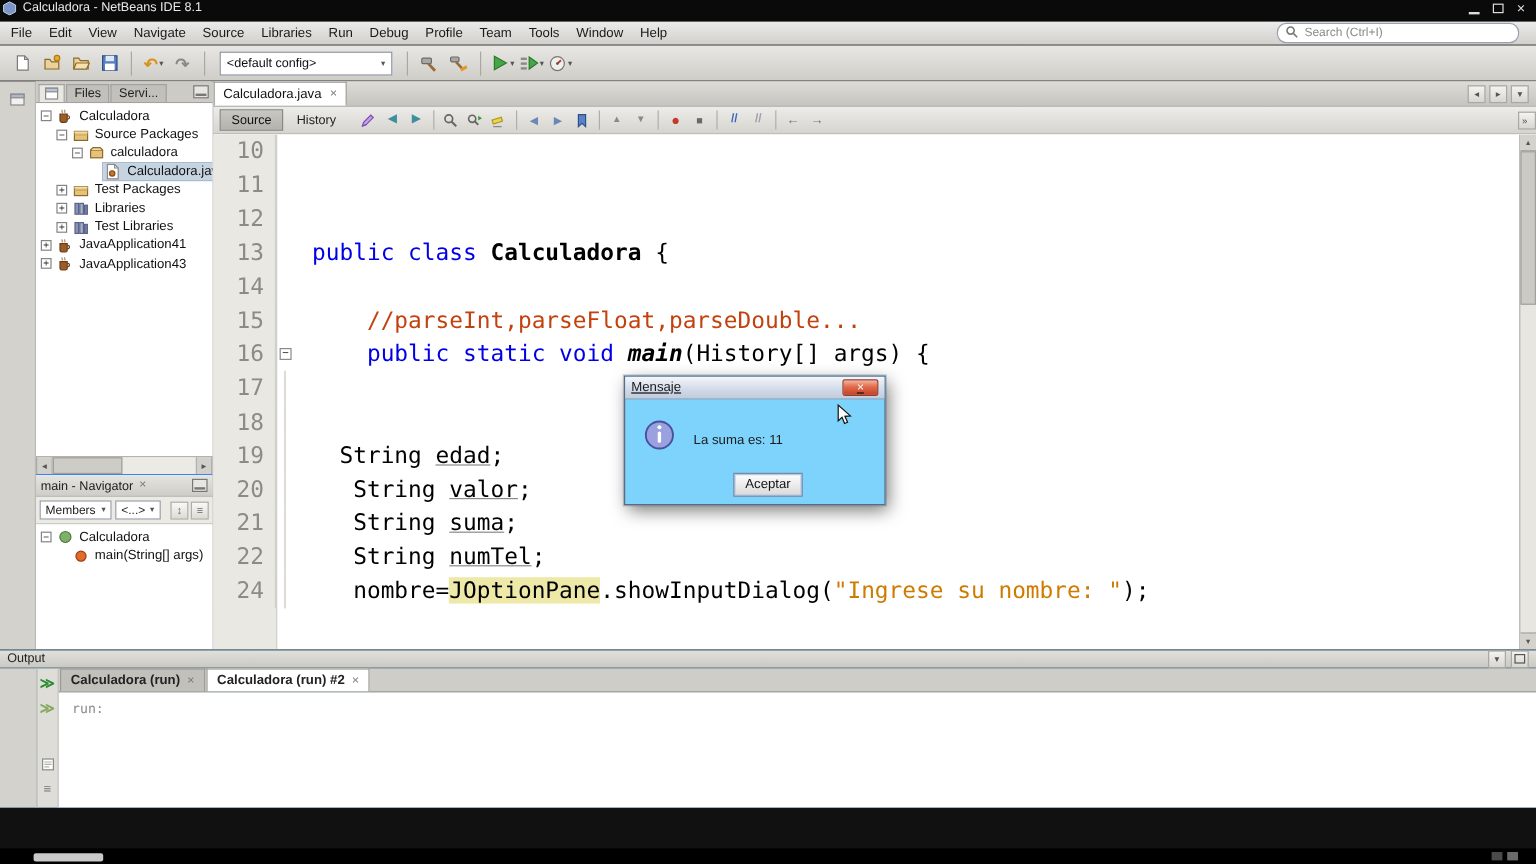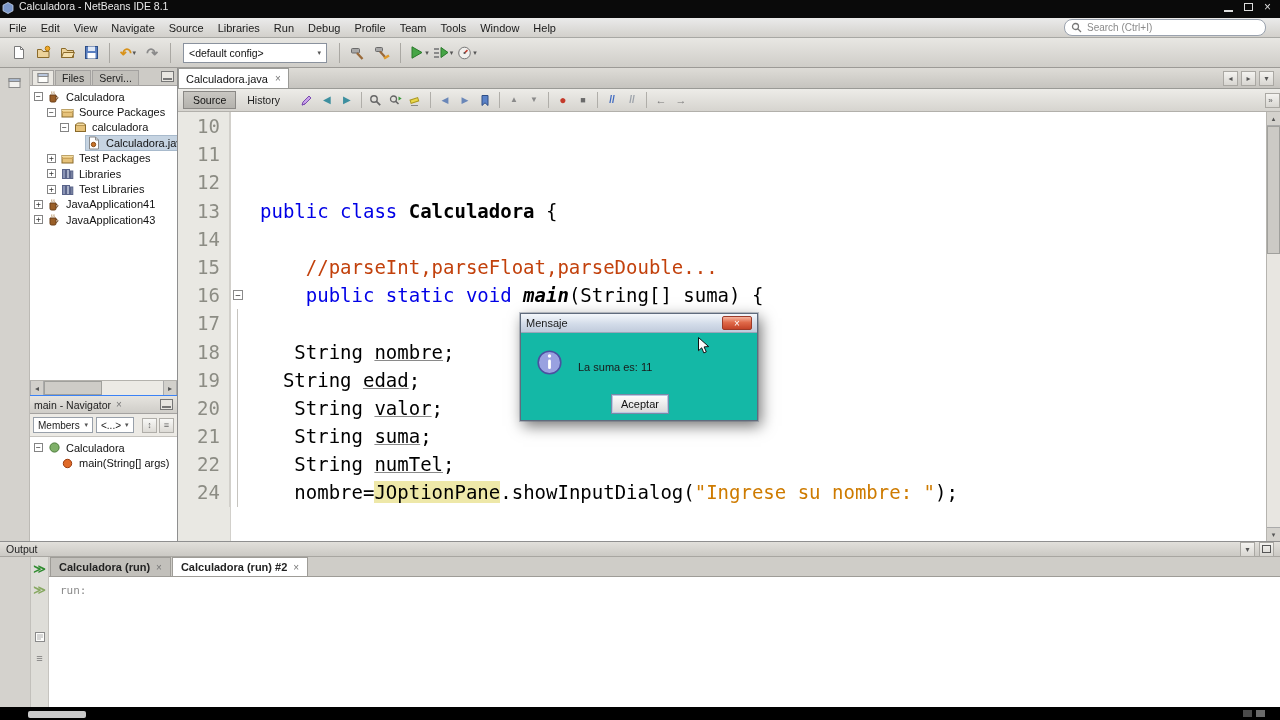--- a/index.html
+++ b/index.html
@@ -126,21 +126,21 @@
   .var{text-decoration:underline;text-decoration-color:#8a8a8a;}
 
   .vscroll{position:absolute;top:0;right:0;bottom:0;width:14px;background:#e8e6e1;border-left:1px solid #b6b4af;
            display:flex;flex-direction:column;box-sizing:border-box;}
   .vs-btn{height:13px;background:#d4d2cd;border-bottom:1px solid #aaa;font-size:7px;color:#555;
           display:flex;align-items:center;justify-content:center;}
   .vs-btn.bottom{margin-top:auto;border-top:1px solid #aaa;border-bottom:none;}
   .vs-thumb{height:128px;background:#cccac5;border:1px solid #a0a09c;box-sizing:border-box;}
 
   
-  .output{position:absolute;left:0;right:0;top:541px;height:166px;background:#0369a1;z-index:4;box-sizing:border-box;}
+  .output{position:absolute;left:0;right:0;top:541px;height:132px;background:#0369a1;z-index:4;box-sizing:border-box;}
   .out-header{height:16px;background:linear-gradient(#e2e0db,#cbc9c4);border-top:1px solid #8f8f8f;
               border-bottom:1px solid #a8a6a1;display:flex;align-items:center;padding:0 6px;
               font-size:10.5px;color:#222;box-sizing:border-box;}
   .out-hicons{margin-left:auto;display:flex;gap:4px;}
   .out-body{display:flex;height:calc(100% - 16px);}
   .out-dock{width:30px;background:#d4d2cd;border-right:1px solid #c2c0bb;flex:none;}
   .out-strip{width:17px;background:#deddd8;border-right:1px solid #c6c4bf;display:flex;flex-direction:column;
              align-items:center;padding-top:5px;gap:7px;flex:none;box-sizing:content-box;}
   .strip-btn{width:14px;height:14px;display:flex;align-items:center;justify-content:center;}
   .strip-btn:nth-child(3){margin-top:26px;}
@@ -154,23 +154,23 @@
   .out-content{flex:1;background:#fff;padding:7px 0 0 11px;font:11px "DejaVu Sans Mono",monospace;color:#8a8a8a;}
 
   
   .bottombar{position:absolute;left:0;right:0;top:707px;height:13px;background:#000;}
   .vb-pill{position:absolute;left:28px;top:4px;width:58px;height:7px;background:#c9c9c9;border-radius:2px;}
   .vb-mark{position:absolute;top:3px;width:9px;height:7px;background:#4a4a4a;}
   .vb-mark.b{left:1256px;background:#6a6a6a;}
   .vb-mark.a{left:1243px;}
 
   
-  .dialog{position:absolute;left:520px;top:313px;width:238px;height:108px;background:#14b8a6;
+  .dialog{position:absolute;left:520px;top:313px;width:218px;height:108px;background:#7dd3fc;
           border:1px solid #5f6b7d;box-shadow:0 0 0 1px rgba(90,100,120,.35),3px 5px 14px rgba(0,0,0,.55);
-          z-index:20;box-sizing:border-box;}
+          z-index:20;box-sizing:border-box;text-decoration:underline;}
   .dlg-title{height:19px;background:linear-gradient(#f4f7fb,#d3dce9 55%,#c0cbdc);border-bottom:1px solid #9aa6ba;
              display:flex;align-items:center;padding:0 5px;font-size:11px;color:#1a1a1a;box-sizing:border-box;}
   .dlg-close{margin-left:auto;width:30px;height:14px;border:1px solid #9c3a28;border-radius:2px;
              background:linear-gradient(#f6b5a0,#e06a4a 45%,#c44328);color:#fff;font-size:10px;
              display:flex;align-items:center;justify-content:center;box-sizing:border-box;}
   .dlg-body{position:relative;height:88px;}
   .dlg-icon{position:absolute;left:15px;top:16px;}
   .dlg-msg{position:absolute;left:57px;top:28px;font-size:11px;color:#1a1a1a;}
   .dlg-btn{position:absolute;left:90px;top:61px;width:58px;height:20px;display:flex;align-items:center;
            justify-content:center;font-size:11px;color:#111;background:linear-gradient(#fefefe,#d9d9d9);
@@ -639,35 +639,34 @@
             <div class="code-line">
               <span class="gutter">15</span>
               <span class="foldcol"></span>
               <span class="codetext"><span class="pl">    </span><span class="cm">//parseInt,parseFloat,parseDouble...</span></span>
             </div>
             <div class="code-line">
               <span class="gutter">16</span>
               <span class="foldcol">
                 <span class="foldbox">−</span>
               </span>
-              <span class="codetext"><span class="pl">    </span><span class="kw">public static void </span><span class="mth">main</span><span class="pl">(String[] suma) {</span></span>
+              <span class="codetext"><span class="pl">    </span><span class="kw">public static void </span><span class="mth">main</span><span class="pl">(History[] args) {</span></span>
             </div>
             <div class="code-line">
               <span class="gutter">17</span>
               <span class="foldcol">
                 <span class="foldguide"></span>
               </span>
               <span class="codetext"></span>
             </div>
             <div class="code-line">
               <span class="gutter">18</span>
               <span class="foldcol">
                 <span class="foldguide"></span>
               </span>
-              <span class="codetext"><span class="pl">   String </span><span class="var">nombre</span><span class="pl">;</span></span>
             </div>
             <div class="code-line">
               <span class="gutter">19</span>
               <span class="foldcol">
                 <span class="foldguide"></span>
               </span>
               <span class="codetext"><span class="pl">  String </span><span class="var">edad</span><span class="pl">;</span></span>
             </div>
             <div class="code-line">
               <span class="gutter">20</span>

